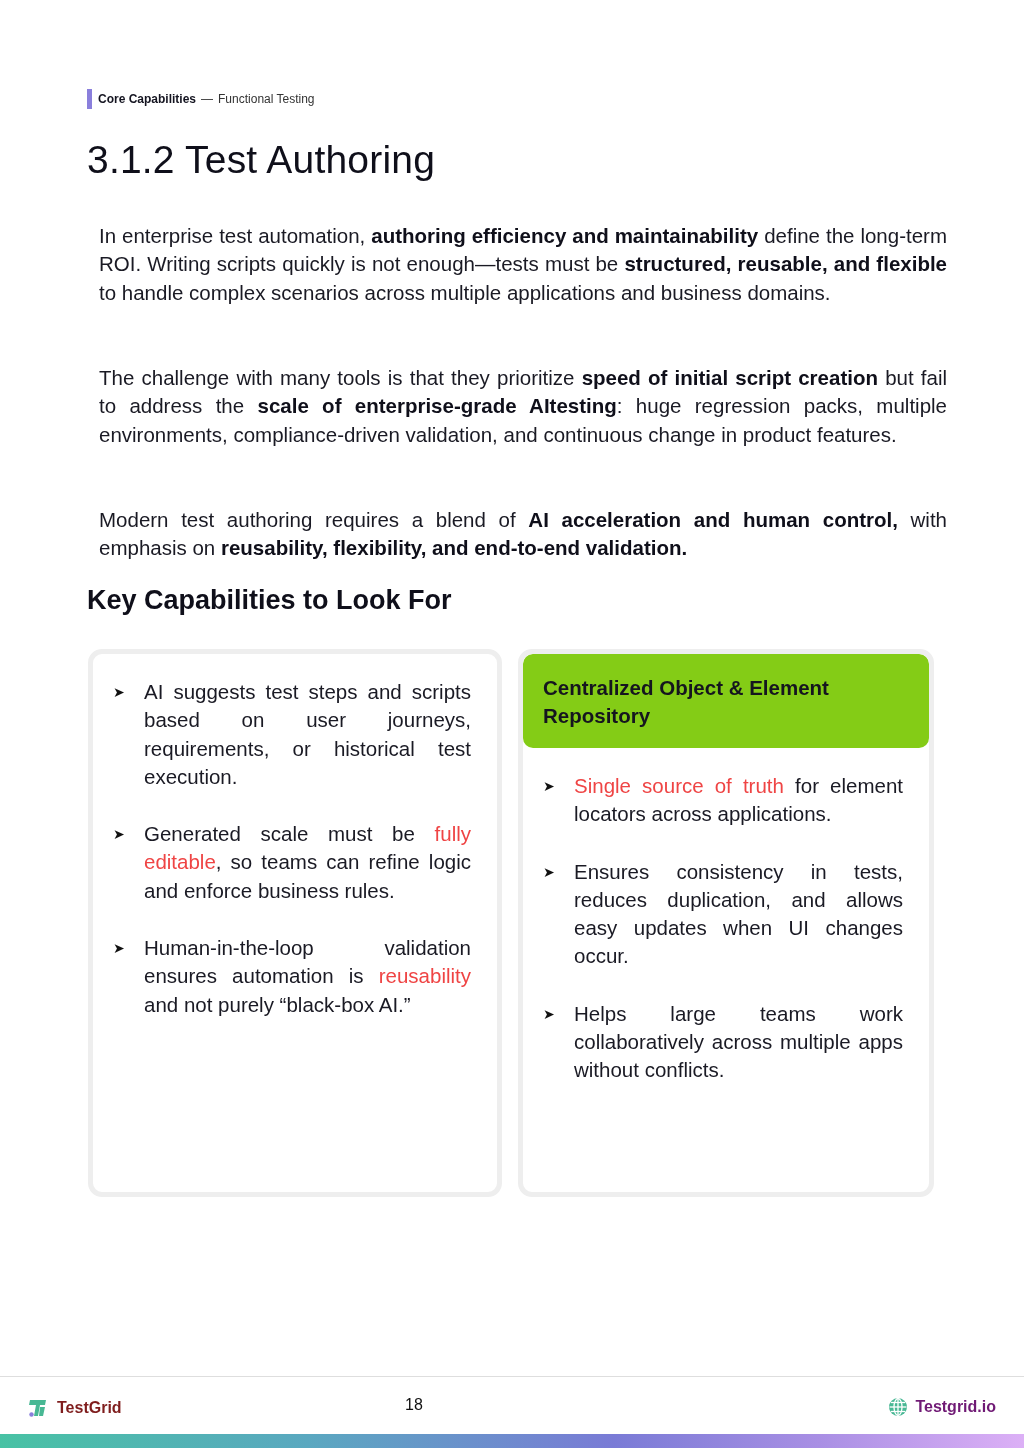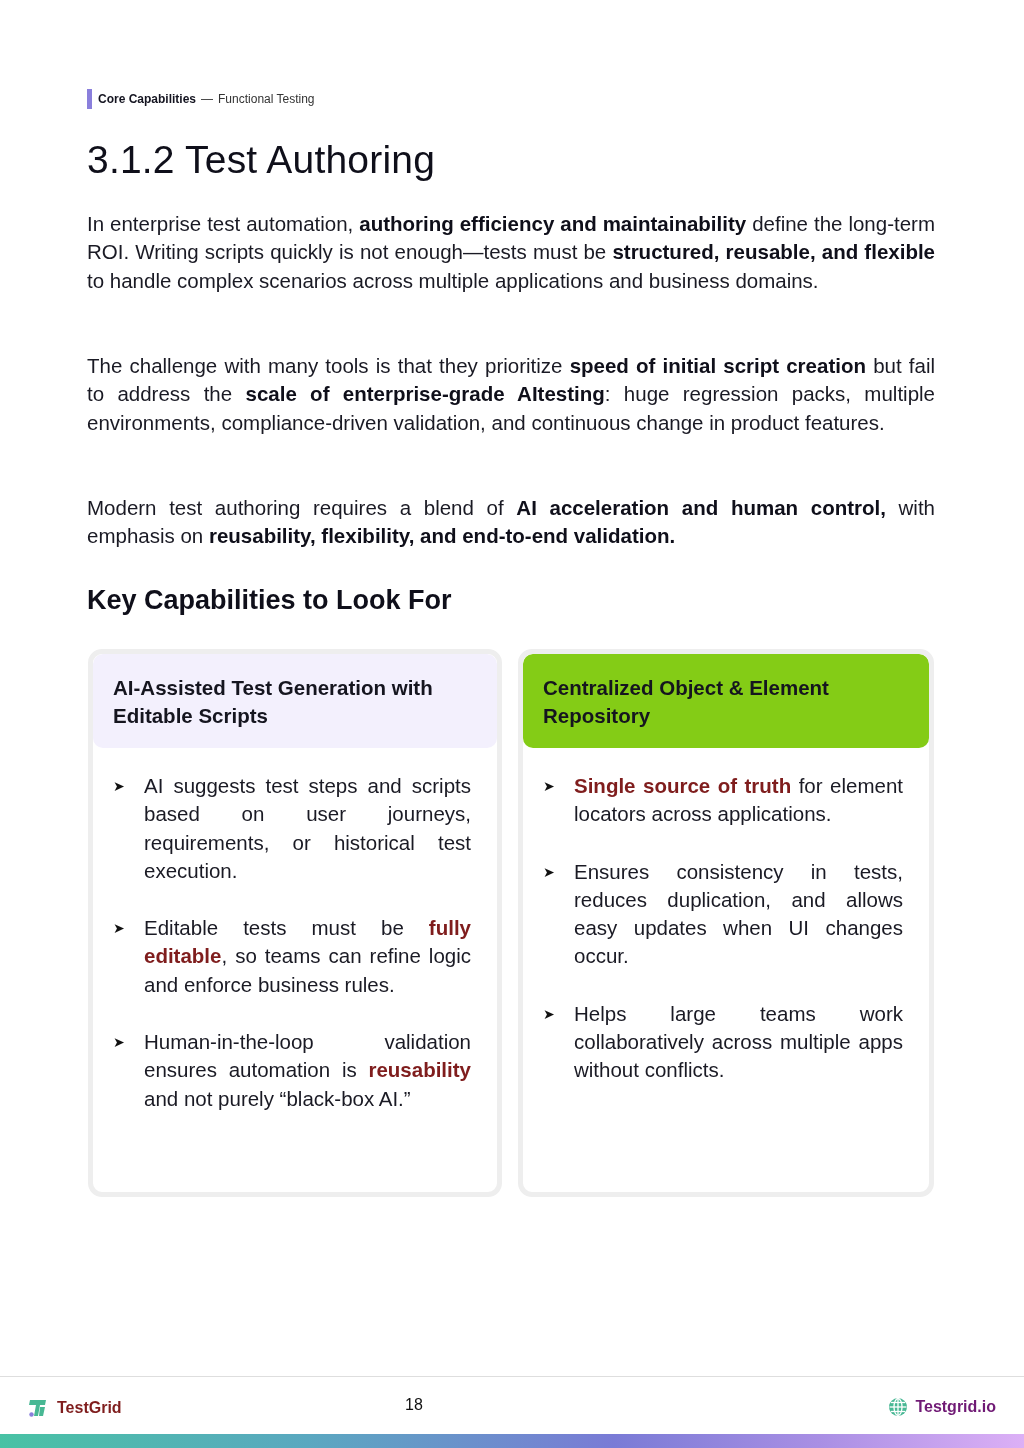--- a/index.html
+++ b/index.html
@@ -14,21 +14,21 @@
   .crumb .bar { width: 5px; height: 20px; background: #8a7fdc; margin-right: 6px; display: inline-block; }
   .crumb .strong { font-weight: bold; }
   .crumb .sep { color: #333; margin: 0 5px; }
   .crumb .sub { color: #333; }
   h1 {
     position: absolute; left: 87px; top: 138px; margin: 0; font-size: 39px; font-weight: normal;
     letter-spacing: 0.2px; color: #0f0f1a;
   }
   .para {
     position: absolute; left: 87px; width: 848px; font-size: 20.5px; line-height: 28.3px;
-    text-align: justify; color: #1a1a24; margin: 0;
+    text-align: justify; color: #1a1a24; margin: 12px;
   }
   .para b { font-weight: bold; color: #0f0f1a; }
   h2 {
     position: absolute; left: 87px; top: 585px; margin: 0; font-size: 27px; font-weight: bold; color: #0f0f1a;
   }
   .card {
     position: absolute; top: 649px; width: 404px; height: 538px; border: 5px solid #eeeeee;
     border-radius: 14px; background: #ffffff; overflow: hidden;
   }
   .card.left { left: 88px; }
@@ -40,21 +40,21 @@
   .card.left .card-head { background: #f3f0fd; }
   .card.right .card-head { background: #84cc16; }
   .bullets { list-style: none; margin: 0; padding: 24px 26px 0 20px; }
   .bullets li {
     display: flex; font-size: 20.5px; line-height: 28.3px; color: #1a1a24; margin-bottom: 29px;
   }
   .bullets li .arrow {
     flex: 0 0 31px; font-size: 14px; line-height: 28px; color: #111;
   }
   .bullets li .txt { flex: 1; text-align: justify; }
-  .bullets li .txt b { font-weight: bold; color: #7f1d1d; }
+  .bullets li .txt b { font-weight: normal; color: #ef4444; }
   .footer-line { position: absolute; left: 0; top: 1376px; width: 1024px; height: 1px; background: #dedede; }
   .logo { position: absolute; left: 28px; top: 1398px; display: flex; align-items: center; }
   .logo-name { font-weight: bold; font-size: 16px; margin-left: 9px; color: #7f1d1d; }
   .page-num { position: absolute; left: 0; width: 828px; top: 1396px; text-align: center; font-size: 16px; color: #111; }
   .site { position: absolute; right: 28px; top: 1397px; display: flex; align-items: center; }
   .site-name { font-weight: bold; font-size: 16px; margin-left: 7px; color: #701a75; }
   .grad { position: absolute; left: 0; top: 1434px; width: 1024px; height: 14px;
     background: linear-gradient(90deg, #48c2a4 0%, #5aa8c0 30%, #7a7bd6 60%, #a98fe4 80%, #dcb0f6 100%); }
 </style>
 </head>
@@ -69,29 +69,28 @@
 
 <h1>3.1.2 Test Authoring</h1>
 
 <p class="para" style="top:210px"><span>In enterprise test automation, </span><b>authoring efficiency and maintainability</b><span> define the long-term ROI. Writing scripts quickly is not enough—tests must be </span><b>structured, reusable, and flexible</b><span> to handle complex scenarios across multiple applications and business domains.</span></p>
 <p class="para" style="top:352px"><span>The challenge with many tools is that they prioritize </span><b>speed of initial script creation</b><span> but fail to address the </span><b>scale of enterprise-grade AItesting</b><span>: huge regression packs, multiple environments, compliance-driven validation, and continuous change in product features.</span></p>
 <p class="para" style="top:494px"><span>Modern test authoring requires a blend of </span><b>AI acceleration and human control,</b><span> with emphasis on </span><b>reusability, flexibility, and end-to-end validation.</b></p>
 
 <h2>Key Capabilities to Look For</h2>
 
 <div class="card left">
-  <div class="card-head">AI-Assisted Test Generation with Editable Scripts</div>
   <ul class="bullets">
     <li>
         <span class="arrow">➤</span>
         <span class="txt"><span>AI suggests test steps and scripts based on user journeys, requirements, or historical test execution.</span></span>
       </li>
     <li>
         <span class="arrow">➤</span>
-        <span class="txt"><span>Editable tests must be </span><b>fully editable</b><span>, so teams can refine logic and enforce business rules.</span></span>
+        <span class="txt"><span>Generated scale must be </span><b>fully editable</b><span>, so teams can refine logic and enforce business rules.</span></span>
       </li>
     <li>
         <span class="arrow">➤</span>
         <span class="txt"><span>Human-in-the-loop validation ensures automation is </span><b>reusability</b><span> and not purely “black-box AI.”</span></span>
       </li>
   </ul>
 </div>
 
 <div class="card right">
   <div class="card-head">Centralized Object &amp; Element Repository</div>

